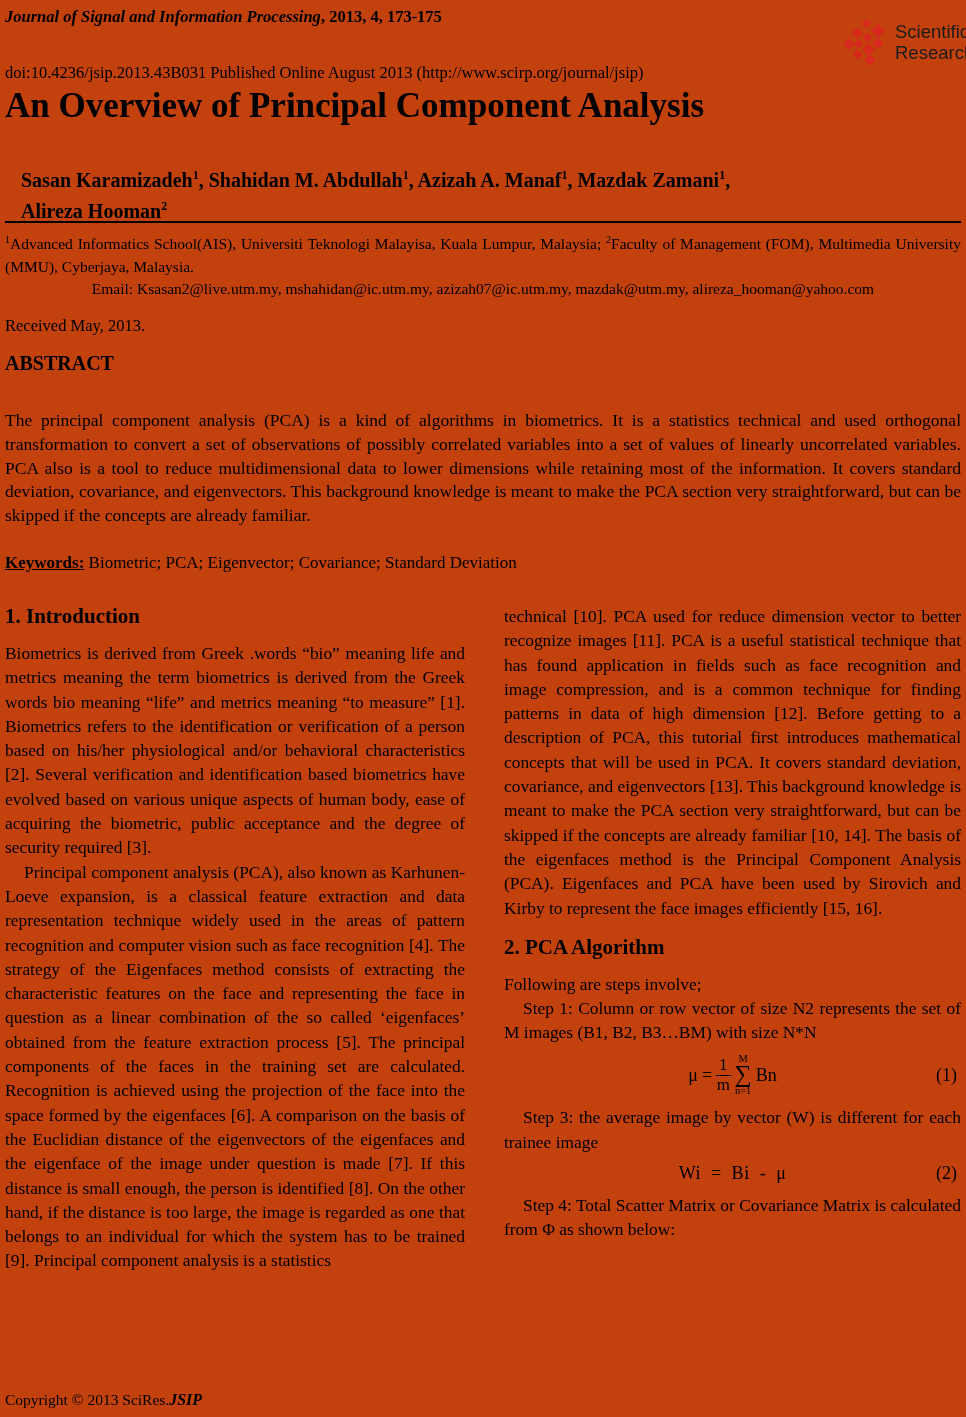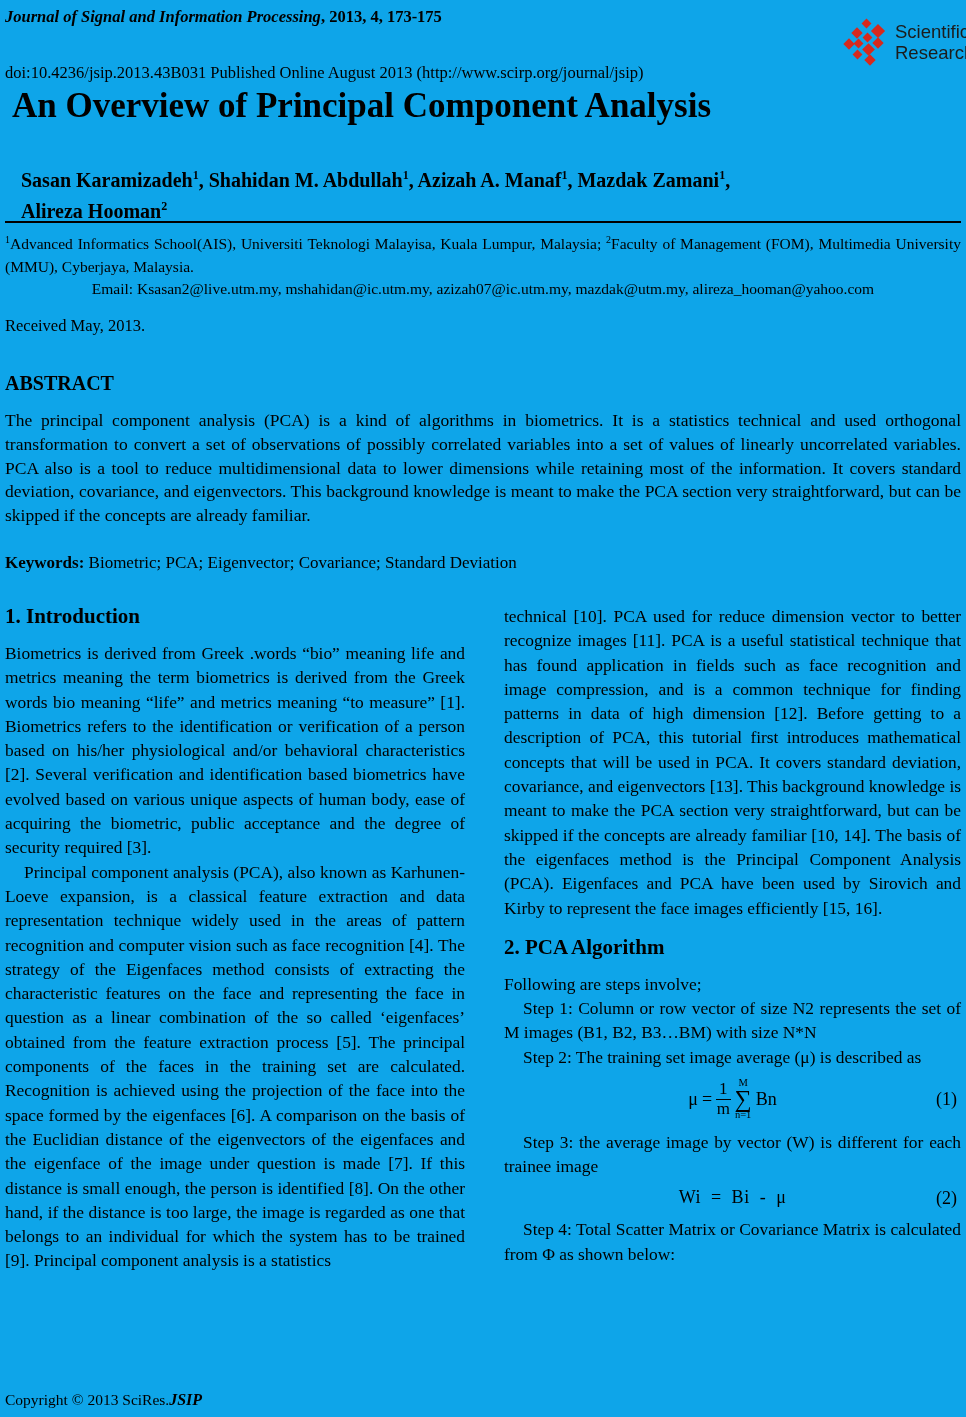--- a/index.html
+++ b/index.html
@@ -1,17 +1,17 @@
 <!DOCTYPE html>
 <html style="--logo-color: #d7291d;"><head>
 <meta charset="utf-8">
 <style>
   html,body { margin:0; padding:0; background:#fff; }
   .page {
-    position:relative; width:966px; height:1417px; background:#0ea5e9;
+    position:relative; width:966px; height:1417px; background:#c2410c;
     color:#000; font-family:"Liberation Serif", "DejaVu Serif", serif;
     overflow:hidden;
   }
 
   
   .header-left { position:absolute; top:6px; left:5px; font-size:16.5px; line-height:22px; }
   .journal-name { font-weight:bold; font-style:italic; }
   .journal-rest { font-weight:bold; }
   .doi-line { font-weight:normal;margin-top:34px; }
 
@@ -25,38 +25,38 @@
   .d5  { left:31px; top:21px; width:8px;  height:8px; }
   .d6  { left:2px;  top:22px; width:8px;  height:8px; }
   .d7  { left:12px; top:22px; width:7px;  height:7px; }
   .d8  { left:21px; top:27px; width:9px;  height:9px; }
   .d9  { left:11px; top:33px; width:7px;  height:7px; }
   .d10 { left:23px; top:38px; width:8px;  height:8px; }
   .logo-text { position:absolute; left:52px; top:4px; font-family:"Liberation Sans", sans-serif;
                font-size:18.5px; line-height:20.5px; color:#1c1c1c; }
 
   
-  .title { position:absolute; top:86px; left:5px; font-size:35px; font-weight:bold;margin-left:7px; }
+  .title { position:absolute; top:86px; left:5px; font-size:35px; font-weight:bold; }
   .authors { position:absolute; top:162px; left:21px; font-size:20px; font-weight:bold; line-height:27px; }
   .authors sup { font-size:12px; }
   .divider { position:absolute; top:221px; left:5px; width:956px; height:2px; background:#000; }
 
   
   .affiliation { position:absolute; top:229px; left:5px; width:956px;
                  font-size:15.5px; line-height:22.5px; text-align:justify; }
   .affiliation sup { font-size:10px; }
   .email-line { text-align:center; }
   .received { position:absolute; top:316px; left:5px; font-size:16.5px; }
 
   
-  .abstract-heading { position:absolute; top:372px; left:5px; font-size:20px; font-weight:bold;text-align:right; }
+  .abstract-heading { position:absolute; top:352px; left:5px; font-size:20px; font-weight:bold;text-align:right; }
   .abstract-text { position:absolute; top:409px; left:5px; width:956px;
                    font-size:17.5px; line-height:23.8px; text-align:justify; }
   .keywords { position:absolute; top:553px; left:5px; font-size:17px; }
-  .keywords .kw-label { font-weight:bold; }
+  .keywords .kw-label { font-weight:bold;text-decoration:underline; }
 
   
   .col-left  { position:absolute; top:604px; left:5px;   width:460px; }
   .col-right { position:absolute; top:604px; left:504px; width:457px; }
   .section-heading { font-size:21px; font-weight:bold; margin:0 0 12px 0;
                      font-family:"Liberation Serif", "DejaVu Serif", serif; }
   .col-right .section-heading { margin-top:15px; }
   .body-text { font-size:17.4px; line-height:24.3px; text-align:justify; margin:0; }
   .indent { text-indent:19px; }
 
@@ -131,21 +131,20 @@
     <h2 class="section-heading">1. Introduction</h2>
     <p class="body-text">Biometrics is derived from Greek .words “bio” meaning life and metrics meaning the term biometrics is derived from the Greek words bio meaning “life” and metrics meaning “to measure” [1]. Biometrics refers to the identification or verification of a person based on his/her physiological and/or behavioral characteristics [2]. Several verification and identification based biometrics have evolved based on various unique aspects of human body, ease of acquiring the biometric, public acceptance and the degree of security required [3].</p>
     <p class="body-text indent">Principal component analysis (PCA), also known as Karhunen-Loeve expansion, is a classical feature extraction and data representation technique widely used in the areas of pattern recognition and computer vision such as face recognition [4]. The strategy of the Eigenfaces method consists of extracting the characteristic features on the face and representing the face in question as a linear combination of the so called ‘eigenfaces’ obtained from the feature extraction process [5]. The principal components of the faces in the training set are calculated. Recognition is achieved using the projection of the face into the space formed by the eigenfaces [6]. A comparison on the basis of the Euclidian distance of the eigenvectors of the eigenfaces and the eigenface of the image under question is made [7]. If this distance is small enough, the person is identified [8]. On the other hand, if the distance is too large, the image is regarded as one that belongs to an individual for which the system has to be trained [9]. Principal component analysis is a statistics</p>
   </div>
 
   <div class="col-right">
     <p class="body-text">technical [10]. PCA used for reduce dimension vector to better recognize images [11]. PCA is a useful statistical technique that has found application in fields such as face recognition and image compression, and is a common technique for finding patterns in data of high dimension [12]. Before getting to a description of PCA, this tutorial first introduces mathematical concepts that will be used in PCA. It covers standard deviation, covariance, and eigenvectors [13]. This background knowledge is meant to make the PCA section very straightforward, but can be skipped if the concepts are already familiar [10, 14]. The basis of the eigenfaces method is the Principal Component Analysis (PCA). Eigenfaces and PCA have been used by Sirovich and Kirby to represent the face images efficiently [15, 16].</p>
     <h2 class="section-heading">2. PCA Algorithm</h2>
     <p class="body-text">Following are steps involve;</p>
     <p class="body-text indent">Step 1: Column or row vector of size N2 represents the set of M images (B1, B2, B3…BM) with size N*N</p>
-    <p class="body-text indent">Step 2: The training set image average (μ) is described as</p>
 
     <div class="equation">
       <span class="eq-body">
         <span>μ</span>
         <span>=</span>
         <span class="frac">
           <span class="num">1</span>
           <span class="den">m</span>
         </span>
         <span class="sum">

